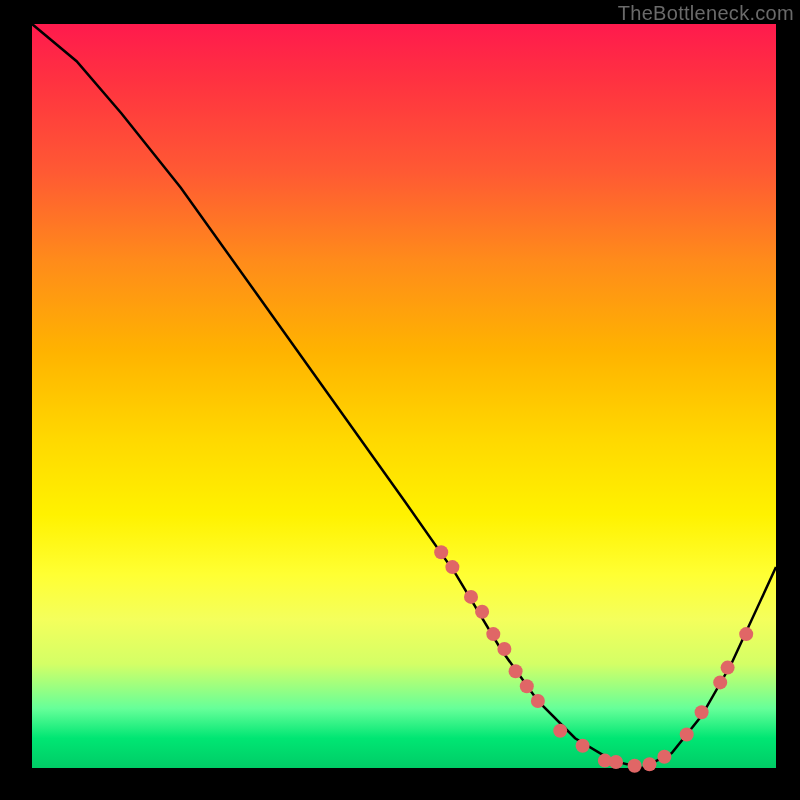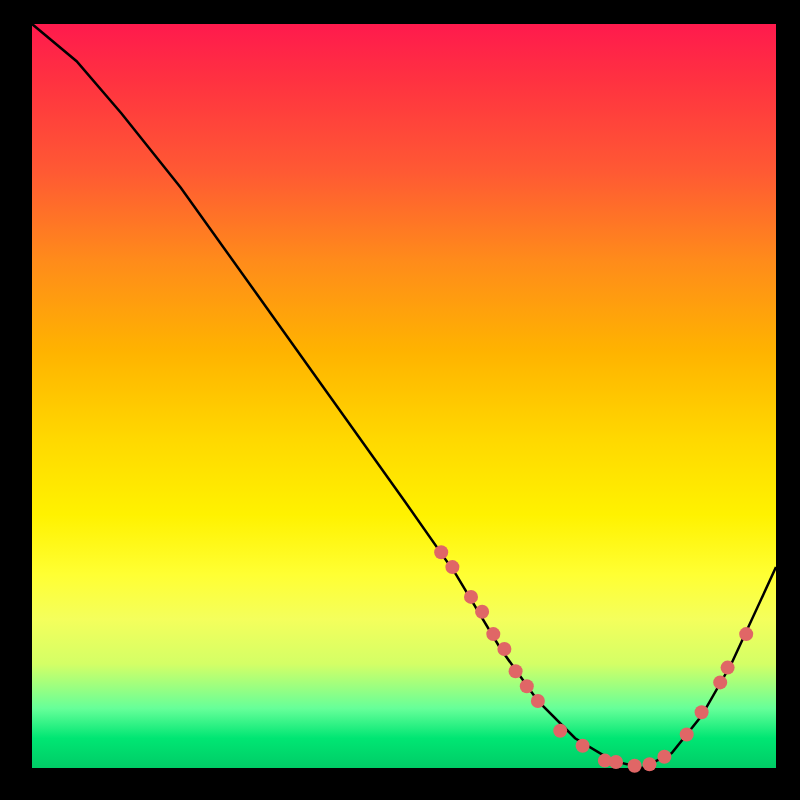--- a/index.html
+++ b/index.html
@@ -78,13 +78,14 @@
           <circle cx="617.5" cy="740.3" r="7" fill="#e06666"></circle>
           <circle cx="632.4" cy="732.8" r="7" fill="#e06666"></circle>
           <circle cx="654.7" cy="710.5" r="7" fill="#e06666"></circle>
           <circle cx="669.6" cy="688.2" r="7" fill="#e06666"></circle>
           <circle cx="688.2" cy="658.4" r="7" fill="#e06666"></circle>
           <circle cx="695.6" cy="643.6" r="7" fill="#e06666"></circle>
           <circle cx="714.2" cy="610.1" r="7" fill="#e06666"></circle>
         </g>
     </svg>
   </div>
+  <div class="watermark">TheBottleneck.com</div>
 </div>
 
 </body></html>

